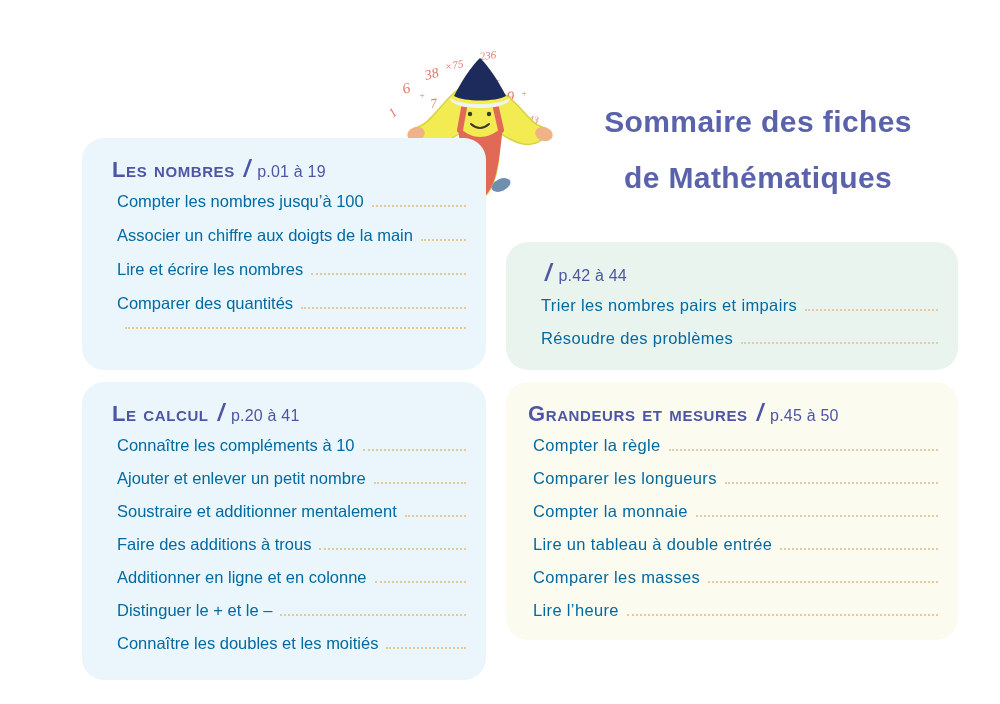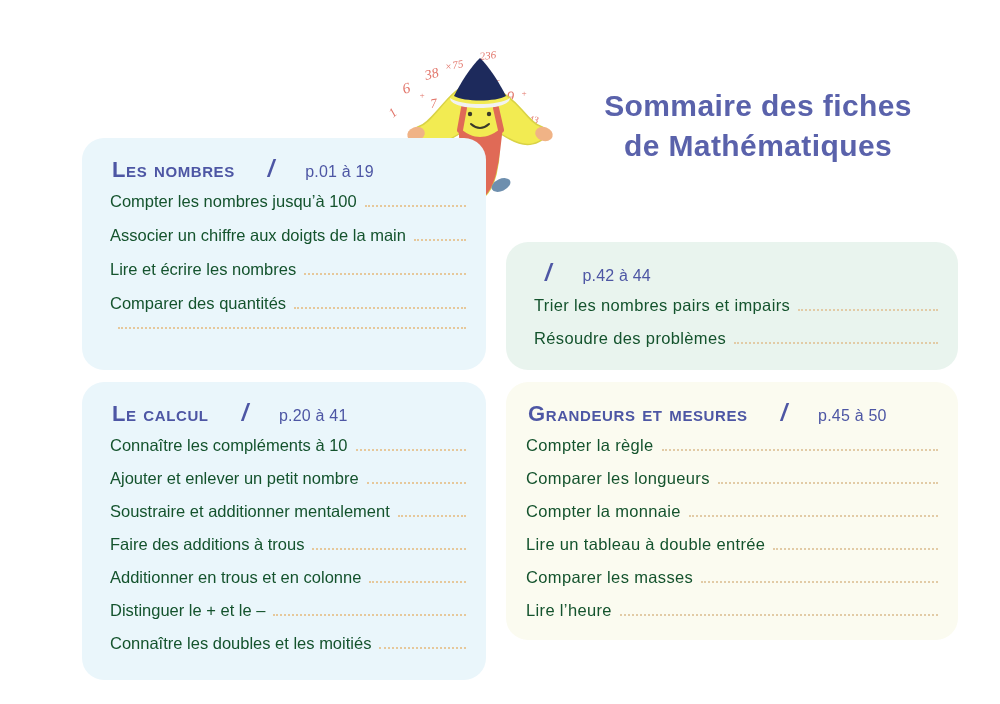--- a/index.html
+++ b/index.html
@@ -22,21 +22,21 @@
     left: 562px;
     top: 86px;
     width: 392px;
     text-align: center;
     color: #5a62ab;
     font-size: 30px;
     line-height: 40px;
     font-weight: bold;
     letter-spacing: 0.4px;
   }
-  #page-title .t-line { display: block; }
+  #page-title .t-line { display: block; margin-top: 16px; }
 
   
   #mascot {
     position: absolute;
     left: 388px;
     top: 38px;
     width: 180px;
     height: 175px;
   }
   #mascot svg { display: block; width: 180px; height: 175px; }
@@ -57,21 +57,20 @@
   #card-calcul     { left: 82px;  top: 382px; width: 404px; height: 298px; text-align: right; }
   #card-grandeurs  { left: 506px; top: 382px; width: 452px; height: 258px; padding-left: 12px; }
 
   
   .card-head {
     color: #4d56a4;
     white-space: nowrap;
     margin: 0 0 8px 10px;
     display: flex;
     align-items: baseline;
-    gap: 24px;
   }
   .head-title {
     font-size: 22px;
     font-weight: bold;
     font-variant: small-caps;
     letter-spacing: 0.6px;
   }
   .head-slash {
     font-size: 23px;
     font-weight: bold;
@@ -82,24 +81,24 @@
     font-size: 16px;
     font-weight: normal;
     letter-spacing: 0.2px;
   }
 
   
   .items { margin: 0; padding: 0; list-style: none; }
   .item {
     display: flex;
     align-items: flex-end;
-    color: #14532d;
+    color: #0369a1;
     font-size: 16.5px;
     line-height: 20px;
-    margin: 0 0 12px 8px;
+    margin: 0 0 12px 15px;
     white-space: nowrap;
   }
   .card-green .item,
   .card-cream .item { letter-spacing: 0.35px; }
   .item-label { flex: 0 0 auto; }
   .item-dots {
     flex: 1 1 auto;
     margin-left: 8px;
     margin-bottom: 4px;
     height: 0;
@@ -240,21 +239,21 @@
       </li>
     <li class="item">
         <span class="item-label">Soustraire et additionner mentalement</span>
         <span class="item-dots"></span>
       </li>
     <li class="item">
         <span class="item-label">Faire des additions à trous</span>
         <span class="item-dots"></span>
       </li>
     <li class="item">
-        <span class="item-label">Additionner en trous et en colonne</span>
+        <span class="item-label">Additionner en ligne et en colonne</span>
         <span class="item-dots"></span>
       </li>
     <li class="item">
         <span class="item-label">Distinguer le + et le –</span>
         <span class="item-dots"></span>
       </li>
     <li class="item">
         <span class="item-label">Connaître les doubles et les moitiés</span>
         <span class="item-dots"></span>
       </li>

